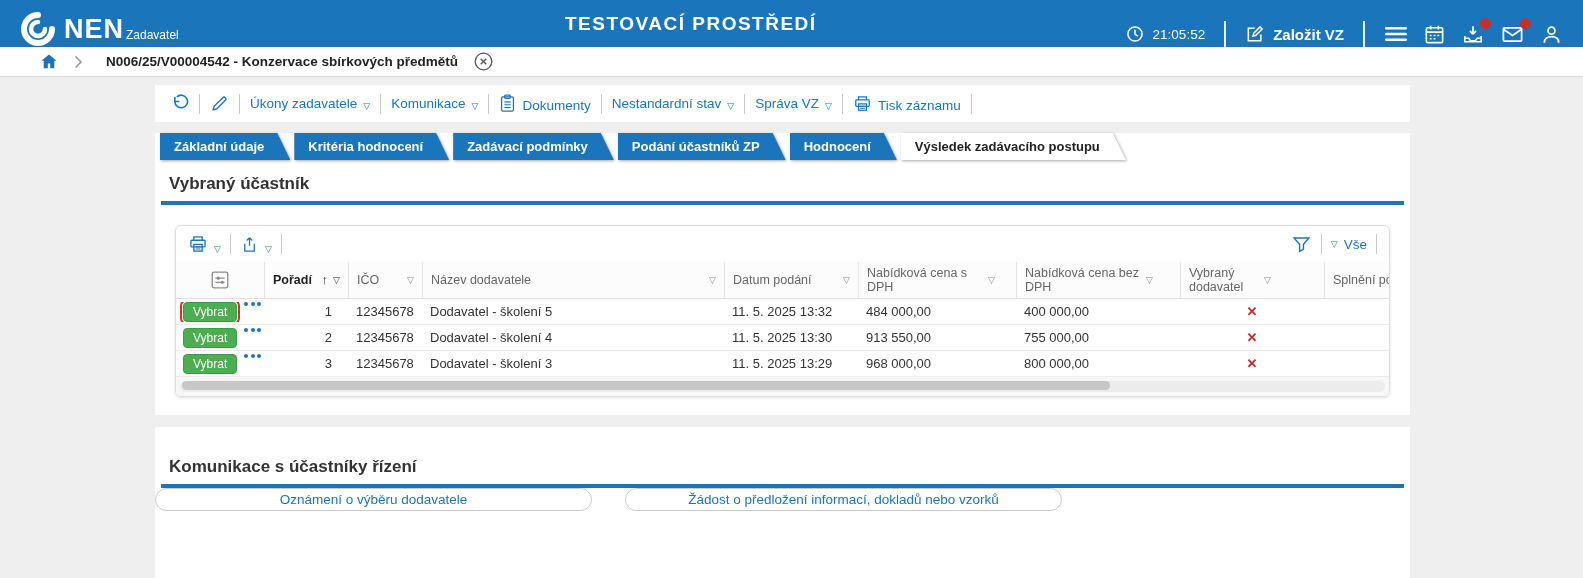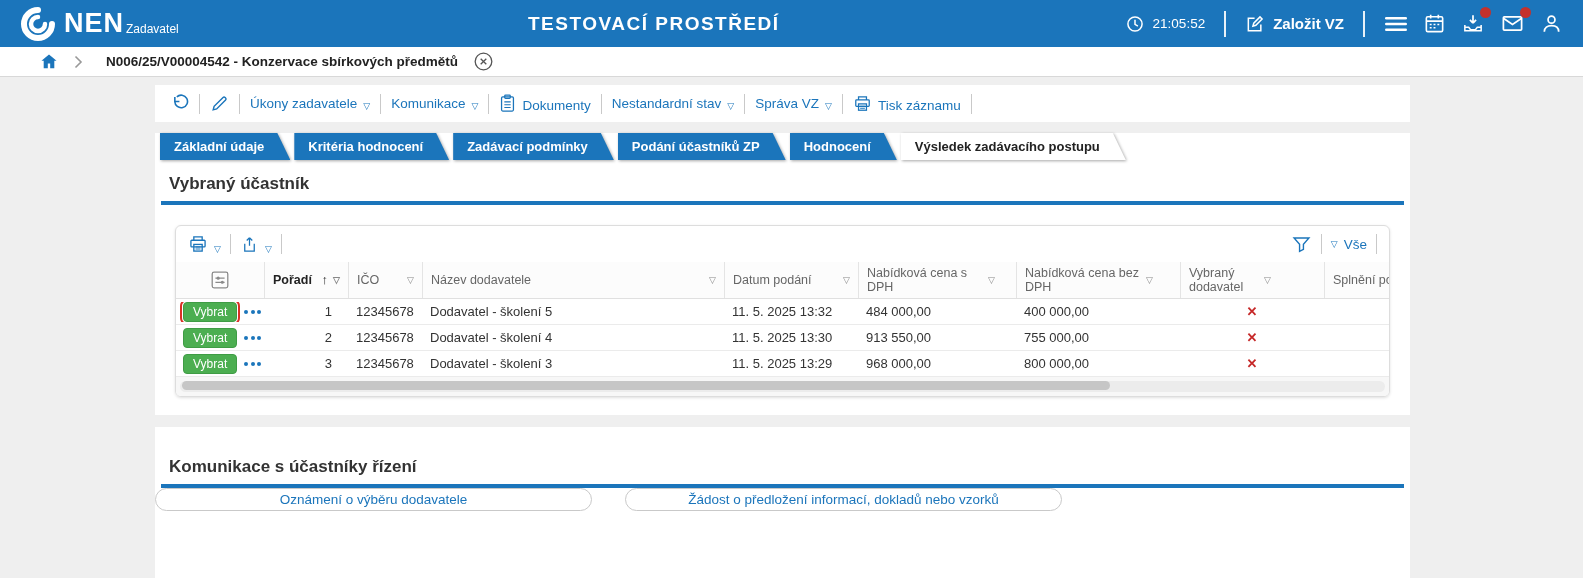--- a/index.html
+++ b/index.html
@@ -4,27 +4,27 @@
 <style>
   :root{
     --accent:#1b75bb; --green:#4cae51; --red:#c62828; --pagebg:#efefef;
   }
   *{box-sizing:border-box; margin:0; padding:0;}
   html,body{width:1583px; height:578px; overflow:hidden;}
   body{background:var(--pagebg); font-family:"Liberation Sans",sans-serif; color:#333;}
   svg{display:block;}
 
   
-  .topbar{height:47px; background:var(--accent); display:flex; align-items:center;
+  .topbar{height:47px; background:var(--accent); display:flex; align-items:flex-end;
           padding:0 20px; position:relative; color:#fff;}
   .logo{display:flex; align-items:center; gap:8px;}
   .logo-text{display:flex; align-items:flex-end;}
   .logo-nen{font-size:27px; font-weight:bold; letter-spacing:1px; line-height:27px;}
   .logo-sub{font-size:12px; margin:0 0 1px 2px;}
-  .env-title{position:absolute; left:528px; top:50%; transform:translateY(-50%);
+  .env-title{position:absolute; left:565px; top:50%; transform:translateY(-50%);
              font-size:19px; font-weight:bold; letter-spacing:1.5px;}
   .topbar-right{margin-left:auto; display:flex; align-items:center; gap:15px;}
   .tb-group{display:flex; align-items:center; gap:8px; cursor:pointer;}
   .tb-time{font-size:13.5px;}
   .tb-create{font-size:15px; font-weight:bold;}
   .tb-div{width:2px; height:26px; background:rgba(255,255,255,.9); margin:0 4px;}
   .icon-wrap{position:relative; cursor:pointer;}
   .notif-dot{position:absolute; top:-5px; right:-6px; width:11px; height:11px;
              border-radius:50%; background:#c4312c;}
 
@@ -80,21 +80,21 @@
   .c-vd{width:144px; flex:0 0 auto;}
   .c-sp{flex:1 1 auto; overflow:hidden; white-space:nowrap;}
   .wrapcap{display:block; max-width:118px;}
 
   .grid-row{display:flex; align-items:center; height:26px; border-bottom:1px solid #ebebeb; background:#fff;}
   .cell{padding:0 8px; overflow:hidden; white-space:nowrap;}
   .cell.r{text-align:right; padding-right:16px;}
   .cell.money{text-align:left; padding-right:24px;}
   .cell.center{text-align:center;}
   .x-mark{color:var(--red); font-weight:bold; font-size:13px;}
-  .actcell{display:flex; align-items:center; gap:7px; padding-left:7px;}
+  .actcell{display:flex; align-items:flex-start; gap:7px; padding-left:7px;}
   .vybrat-btn{background:var(--green); border:1px solid #3f9c45; color:#fff; font-size:12px;
               border-radius:4px; padding:2px 9px; line-height:14px; cursor:pointer;
               font-family:"Liberation Sans",sans-serif;}
   .red-box{outline:2px solid #d93025; outline-offset:1px;}
   .dots{display:flex; gap:2.5px; cursor:pointer;}
   .dots i{width:4px; height:4px; border-radius:50%; background:var(--accent);}
 
   .scroll{padding:3px 4px 4px; background:#f7f7f7;}
   .scroll-track{background:#ececec; height:11px; border-radius:6px;}
   .scroll-thumb{width:77%; height:9px; background:#c6c6c6; border-radius:5px; margin:1px 0 0 2px; cursor:pointer;}

